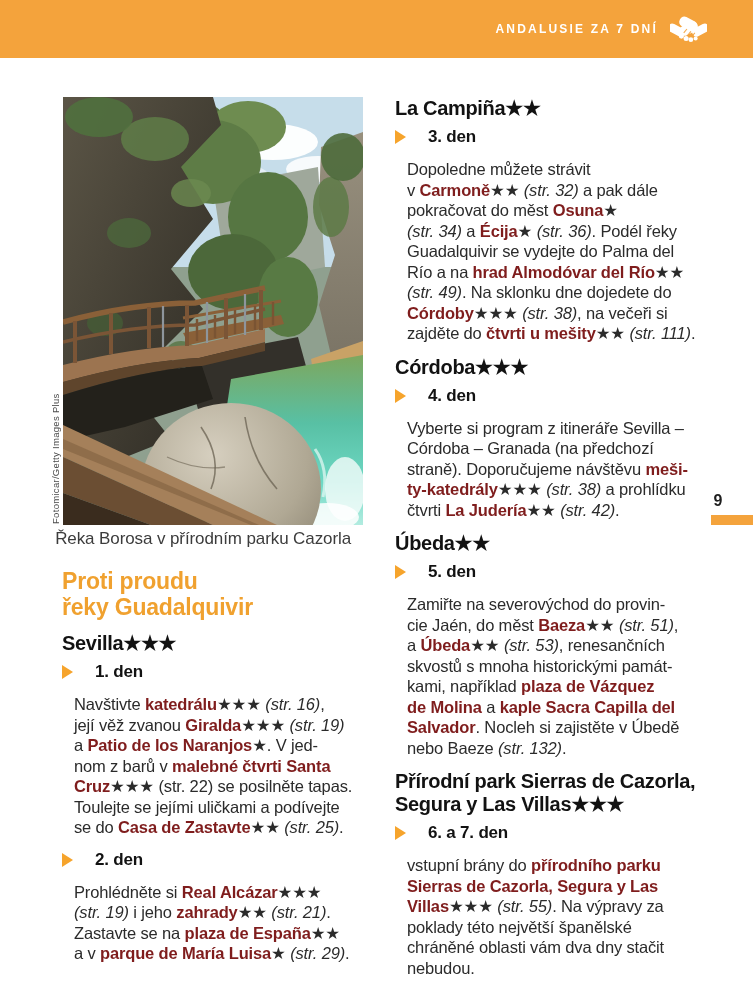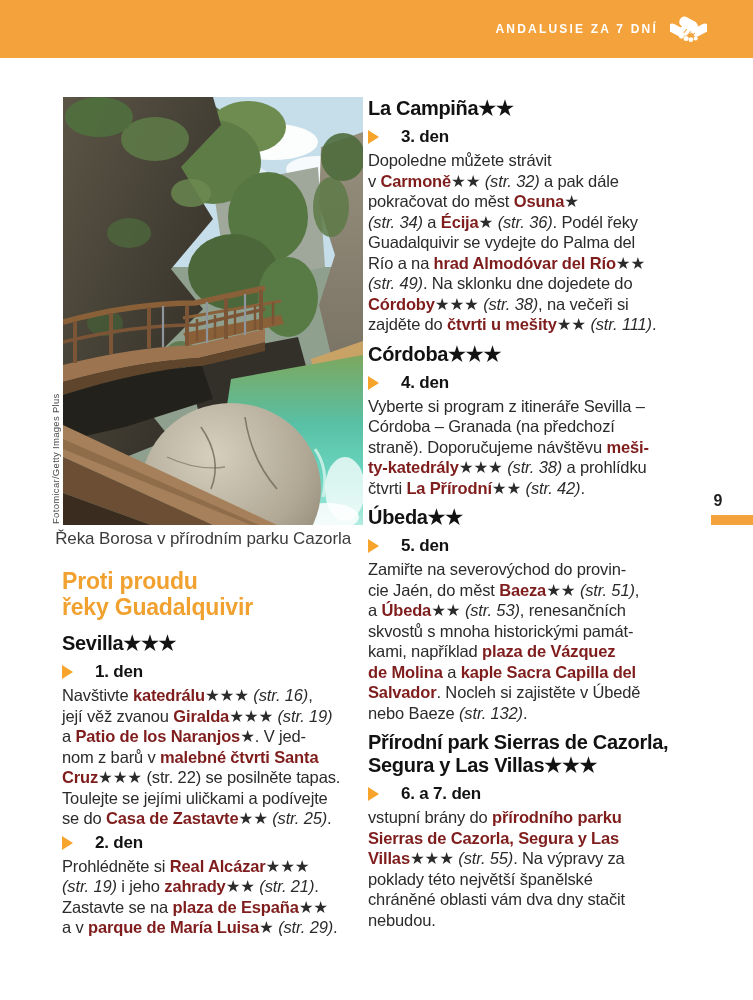--- a/index.html
+++ b/index.html
@@ -30,42 +30,42 @@
   }
   
   .pagenum {
     position:absolute; left:704px; top:492px; width:28px; text-align:center;
     font-size:16px; font-weight:bold; color:#1e1e1e;
   }
   .pagebar { position:absolute; left:711px; top:515px; width:42px; height:10px; background:#F4A33C; }
   
   .col { position:absolute; }
   .col-left  { left:62px;  top:568px; width:310px; }
-  .col-right { left:368px; top:97px;  width:330px; }
+  .col-right { left:395px; top:97px;  width:330px; }
   .intro {
     margin:0 0 12px 0; color:#F0A12F; font-size:23px; line-height:26px;
     font-weight:bold; letter-spacing:-0.2px;
   }
   .intro-line { display:block; }
   .section-title {
     font-size:20px; line-height:23px; font-weight:bold; color:#121212;
     letter-spacing:-0.3px; margin:8px 0 7px 0;
   }
   .sections > .section-title:first-child { margin-top:0; }
   .title-line { display:block; white-space:nowrap; }
   .day {
     display:flex; align-items:center; gap:22px; margin:4px 0 3px 0;
   }
   .tri {
     width:0; height:0; border-left:11px solid #F6A42C;
     border-top:7px solid transparent; border-bottom:7px solid transparent;
     flex:0 0 auto;
   }
   .day-text { font-size:17px; font-weight:bold; color:#121212; letter-spacing:-0.2px; }
-  .para { margin:0; font-size:16.5px; line-height:20.5px; color:#2b2b2b; letter-spacing:-0.15px; }
+  .para { margin:12px; font-size:16.5px; line-height:20.5px; color:#2b2b2b; letter-spacing:-0.15px; }
   .line { display:block; white-space:nowrap; }
   .b { font-weight:bold; color:#7f1d1d; }
   .i { font-style:italic; }
 </style>
 </head>
 <body>
 
 <div class="page">
 
   <header class="topbar">
@@ -255,21 +255,21 @@
         </h3>
         <div class="day">
           <span class="tri"></span>
           <span class="day-text">4. den</span>
         </div>
         <p class="para">
           <span class="line"><span>Vyberte si program z itineráře Sevilla –</span></span>
           <span class="line"><span>Córdoba – Granada (na předchozí</span></span>
           <span class="line"><span>straně). Doporučujeme návštěvu </span><span class="b ">meši-</span></span>
           <span class="line"><span class="b ">ty-katedrály</span><span>★★★ </span><span class="i">(str. 38)</span><span> a prohlídku</span></span>
-          <span class="line"><span>čtvrti </span><span class="b ">La Přírodní</span><span>★★ </span><span class="i">(str. 42)</span><span>.</span></span>
+          <span class="line"><span>čtvrti </span><span class="b ">La Judería</span><span>★★ </span><span class="i">(str. 42)</span><span>.</span></span>
         </p>
         <h3 class="section-title">
           <span class="title-line">Úbeda★★</span>
         </h3>
         <div class="day">
           <span class="tri"></span>
           <span class="day-text">5. den</span>
         </div>
         <p class="para">
           <span class="line"><span>Zamiřte na severovýchod do provin-</span></span>

